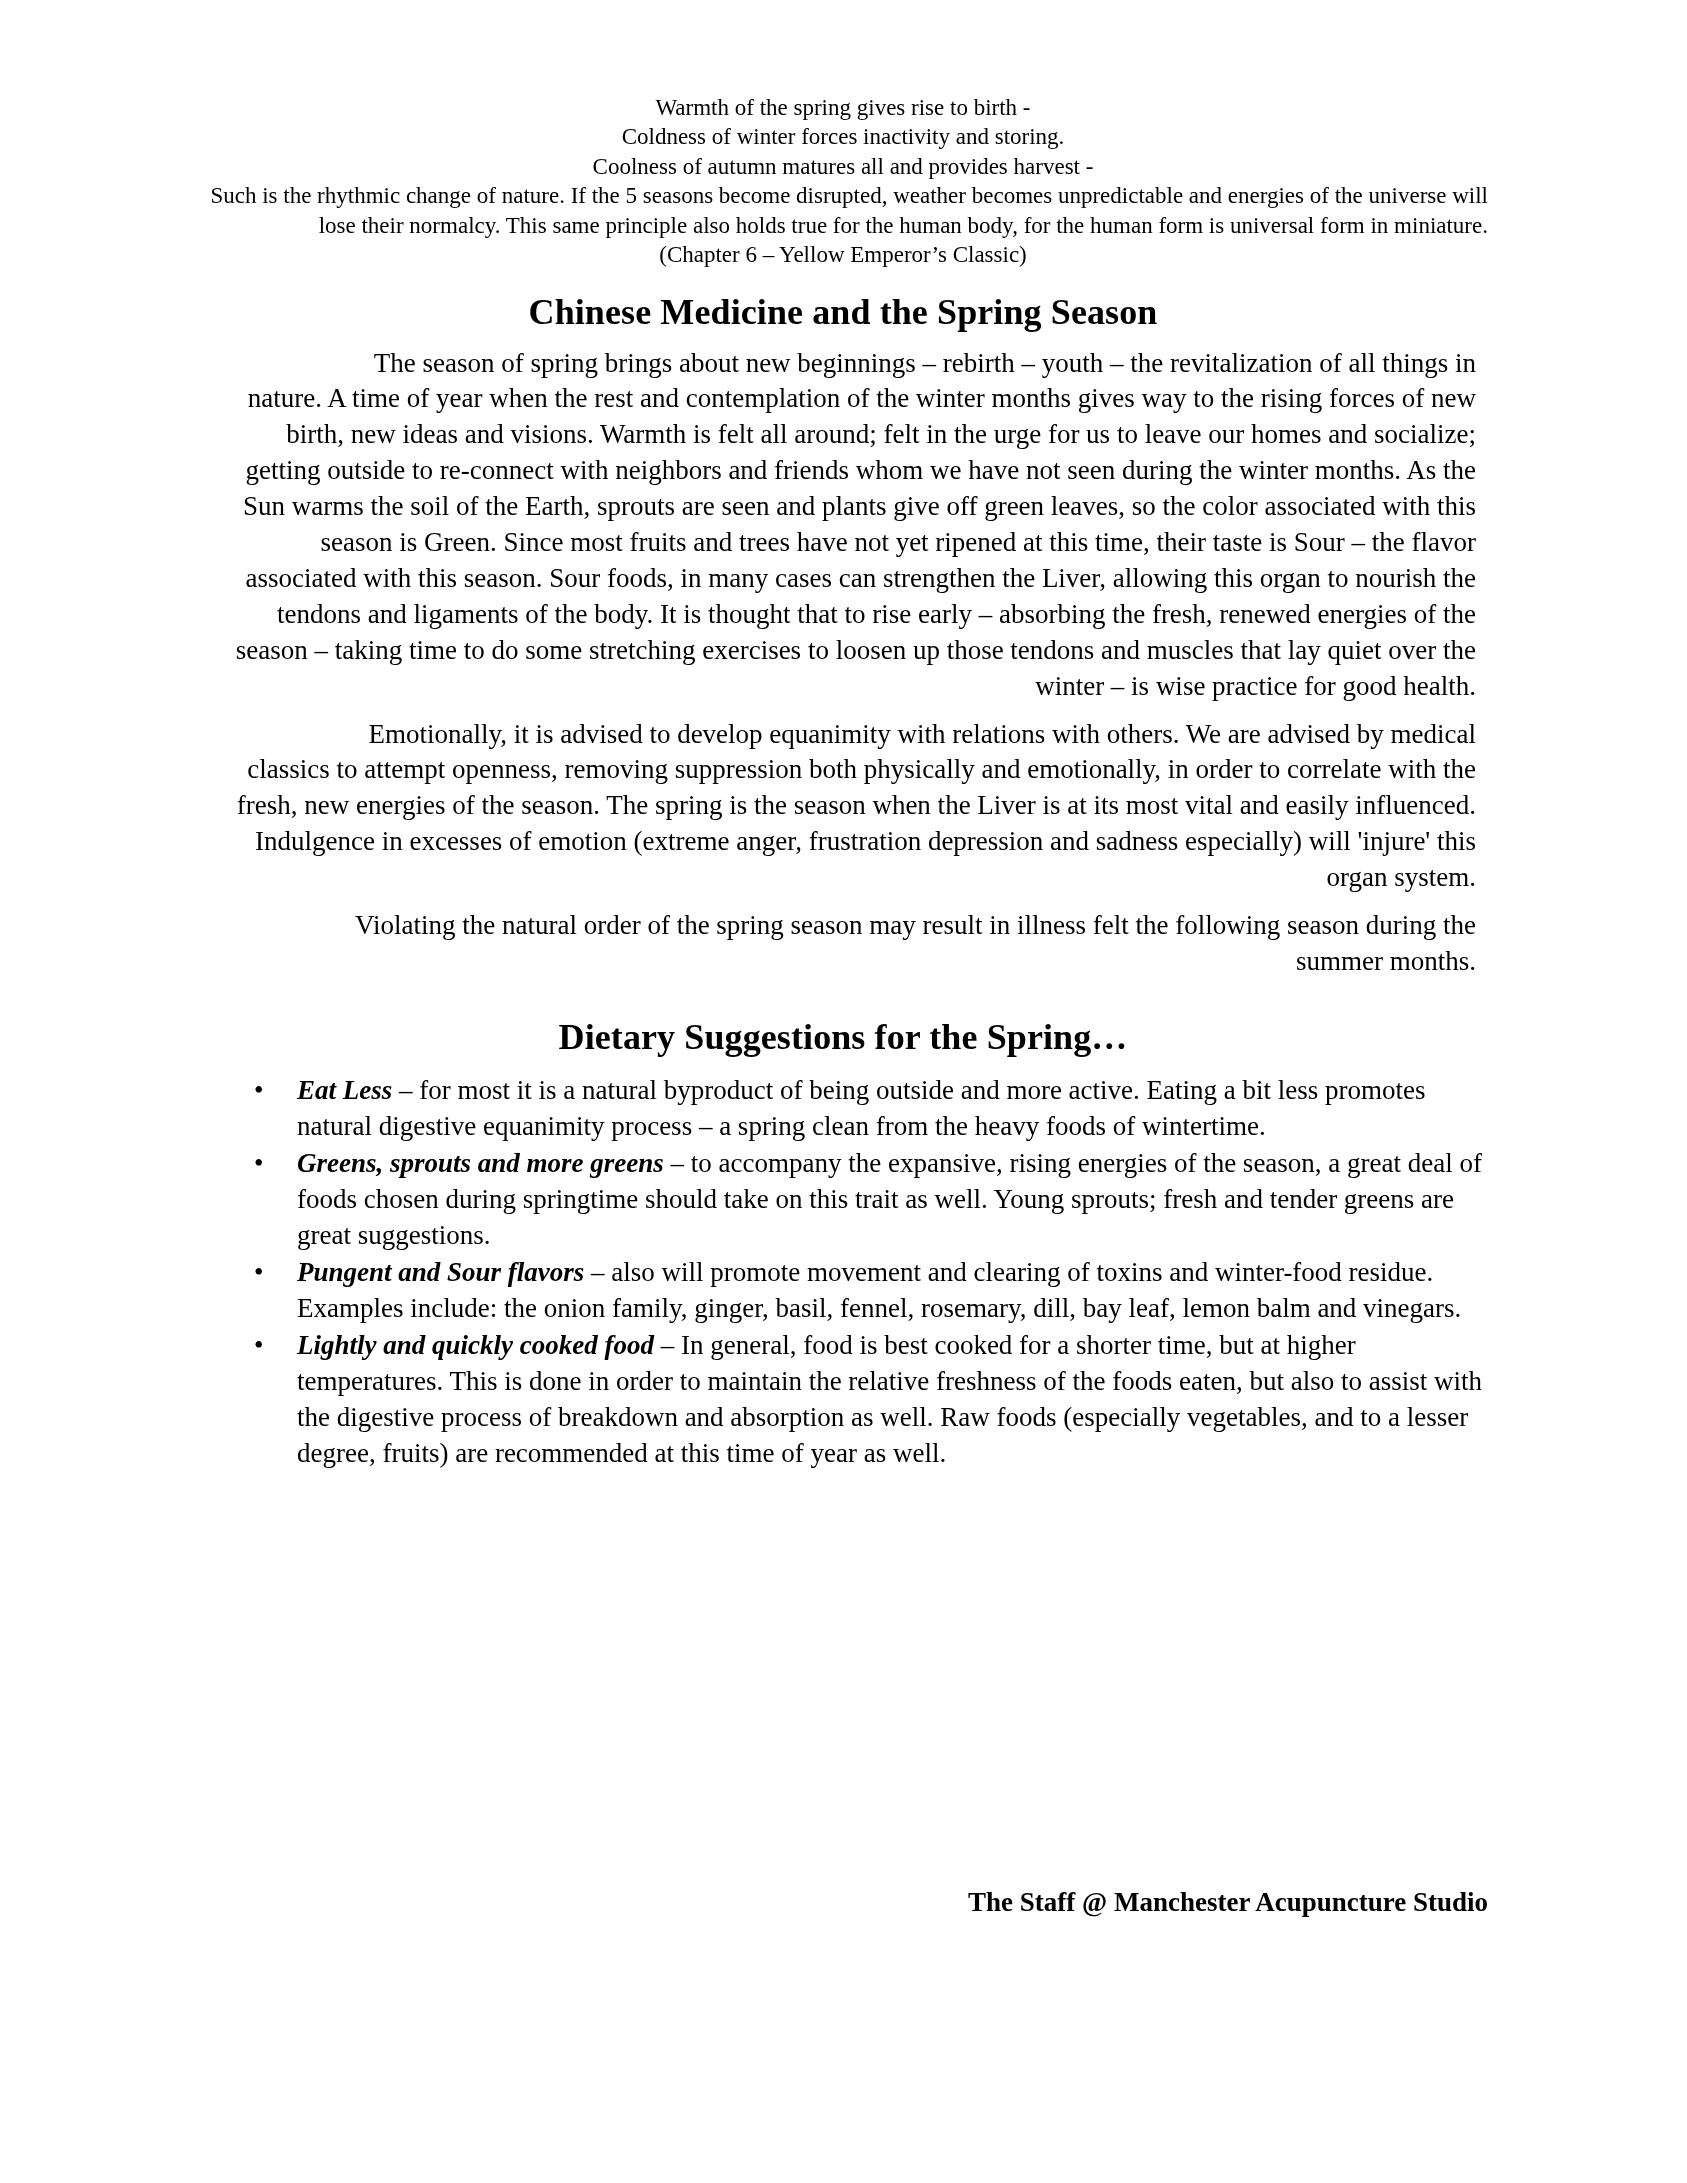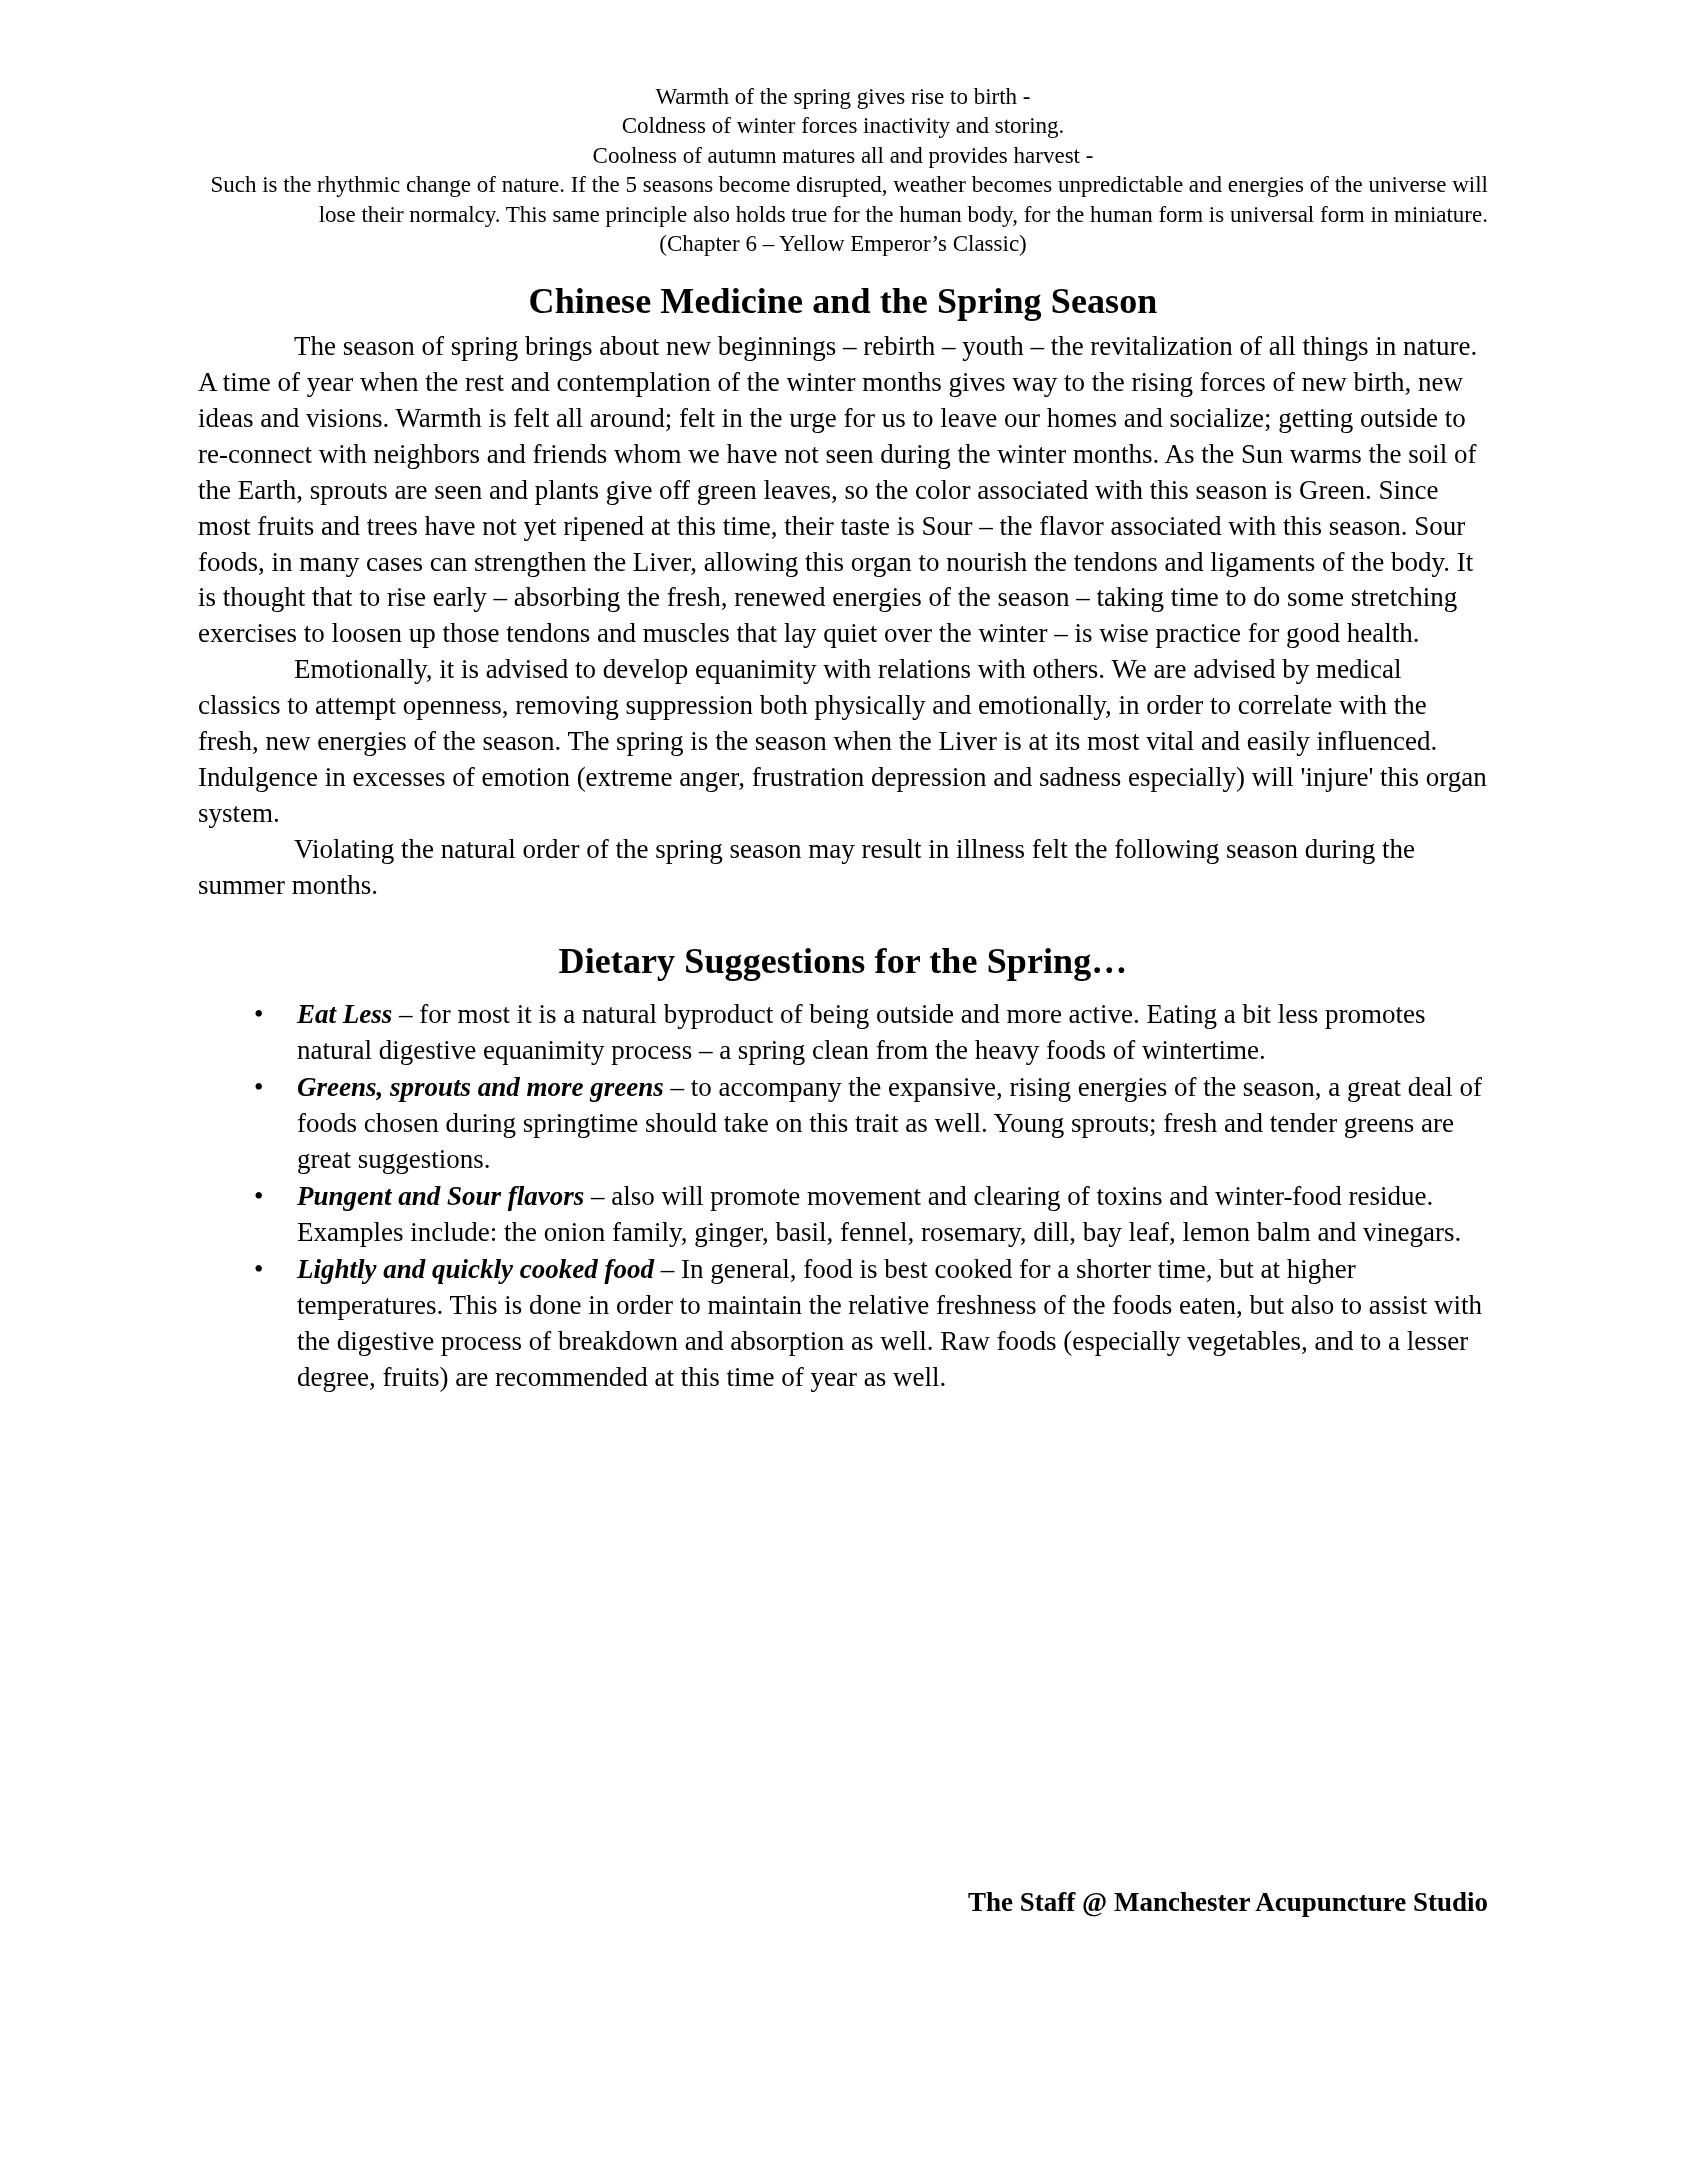--- a/index.html
+++ b/index.html
@@ -21,21 +21,21 @@
     height: 2183px;
     background: #ffffff;
     box-sizing: border-box;
     padding: 0;
     overflow: hidden;
   }
 
   .content {
     position: absolute;
     left: 198px;
-    top: 82px;
+    top: 93px;
     width: 1290px;
   }
 
   
   .epigraph {
     text-align: center;
     font-size: 23px;
     line-height: 1.28;
     margin: 0 0 6.6px 0;
   }
@@ -60,22 +60,22 @@
     letter-spacing: 0.1px;
   }
   h1.doc-heading.second {
     margin: 37px 0 14.6px 0;
   }
 
   
   p.body {
     font-size: 27px;
     line-height: 1.33;
-    margin: 0;
-    text-align: left;
+    margin: 12px;
+    text-align: right;
     text-indent: 96px;
   }
 
   
   ul.suggestions {
     list-style: none;
     margin: 0;
     padding: 0;
     font-size: 27px;
     line-height: 1.33;

